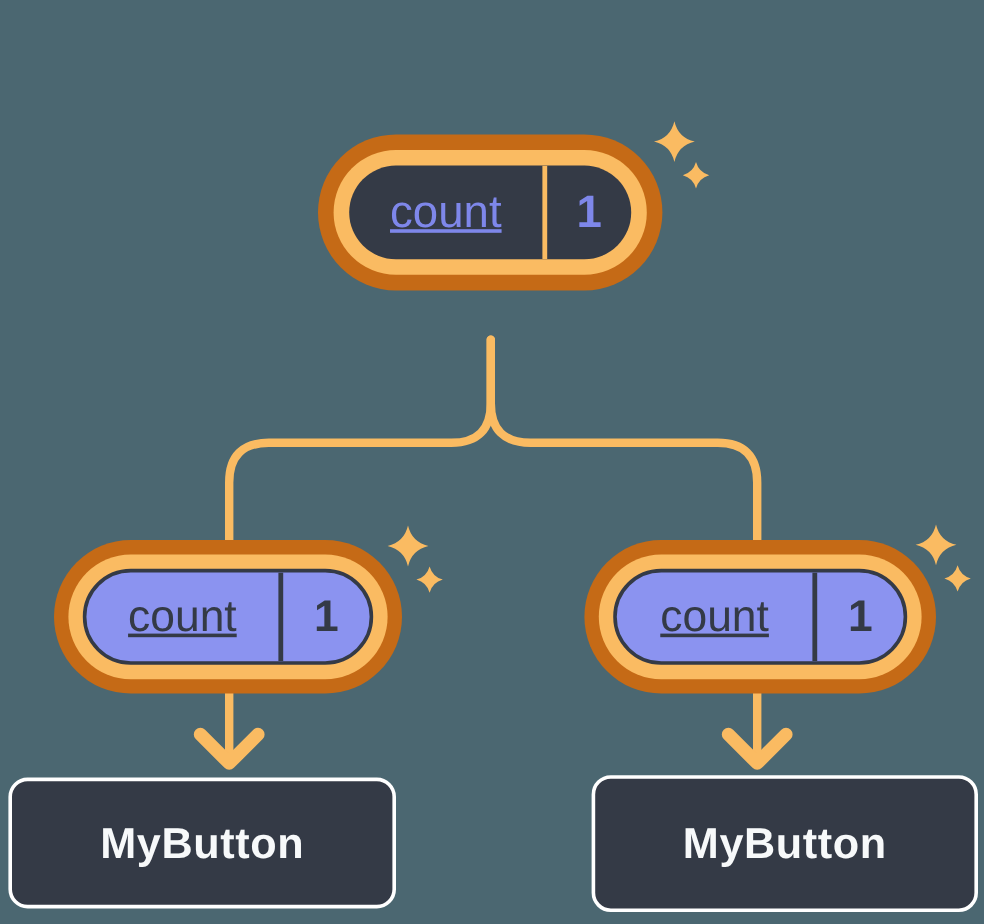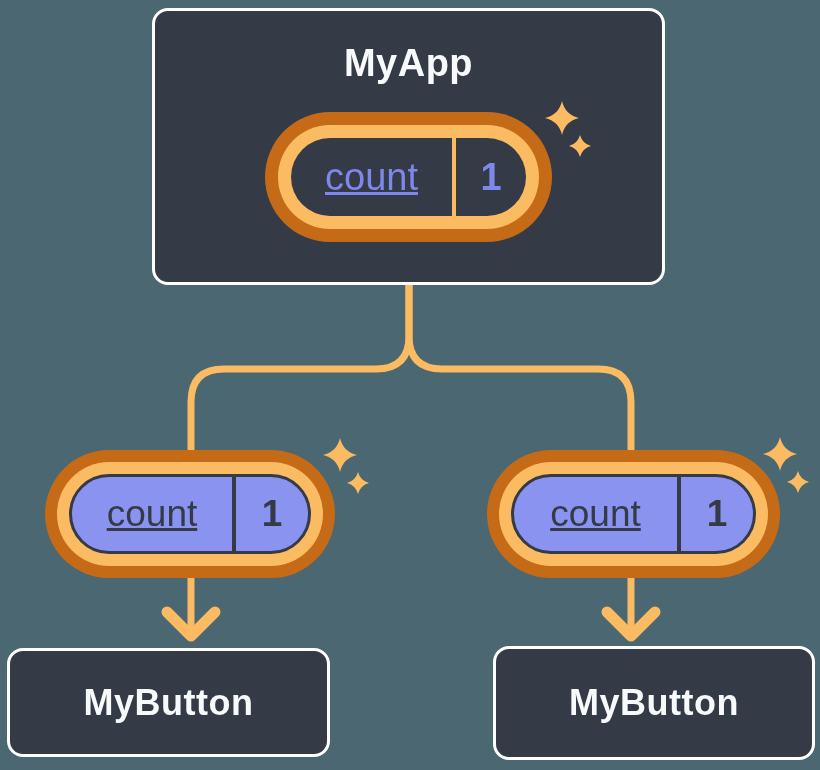--- a/index.html
+++ b/index.html
@@ -70,23 +70,20 @@
     <g fill="none" stroke="#FABB62" stroke-width="7" stroke-linecap="round">
       <path d="M409 283 L409 336 Q409 369 376 369 L224 369 Q191 369 191 402 L191 637"></path>
       <path d="M409 283 L409 336 Q409 369 442 369 L598 369 Q631 369 631 402 L631 637"></path>
     </g>
     <g fill="none" stroke="#FABB62" stroke-width="11" stroke-linecap="round" stroke-linejoin="round">
       <path d="M167 612 L191 636 L215 612"></path>
       <path d="M607 612 L631 636 L655 612"></path>
     </g>
   </svg>
 
-  <div class="card root-card">
-    <div class="root-title">MyApp</div>
-  </div>
 
   <div class="pill pill-root">
     <div class="pill-mid">
       <div class="pill-core core-dark">
         <span class="cell cell-name">count</span>
         <span class="divider divider-light"></span>
         <span class="cell cell-value">1</span>
       </div>
     </div>
   </div>

